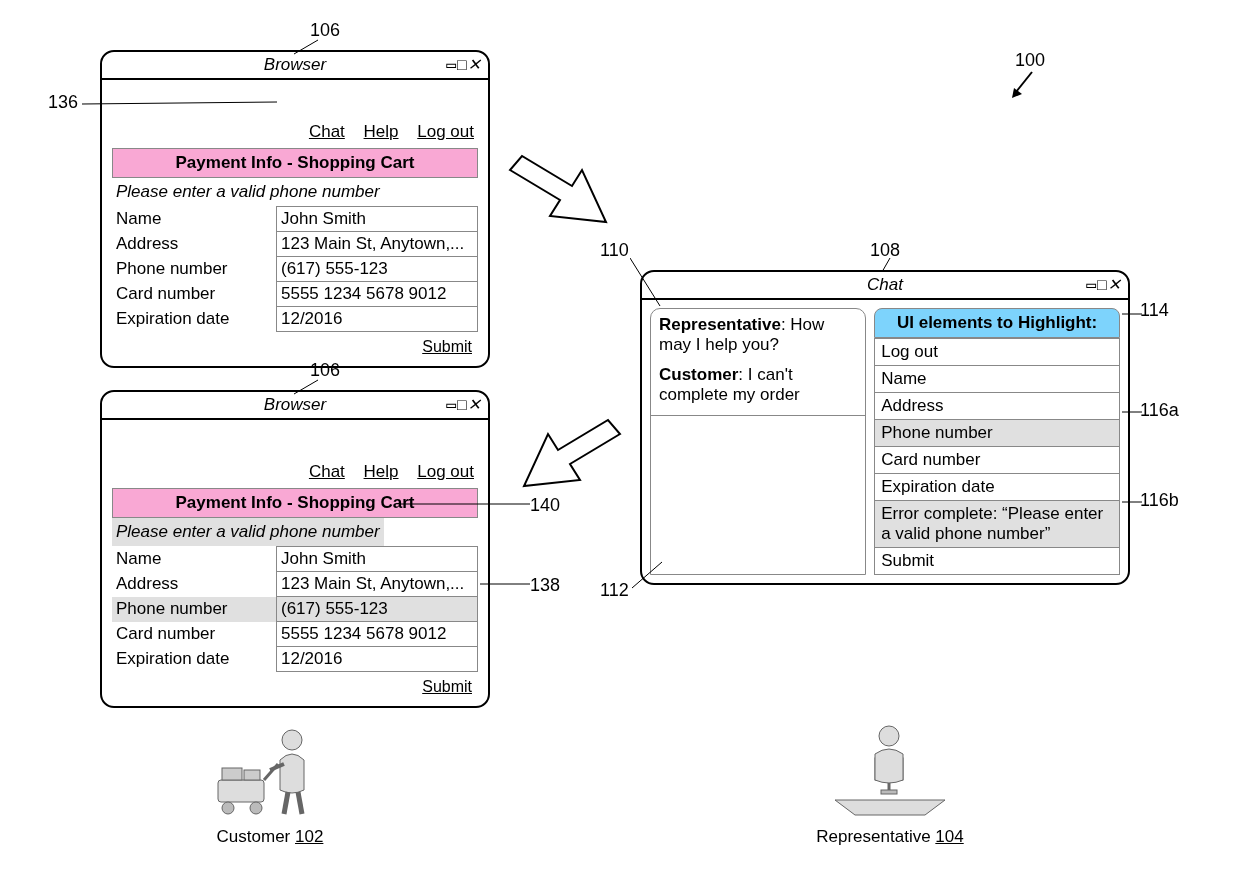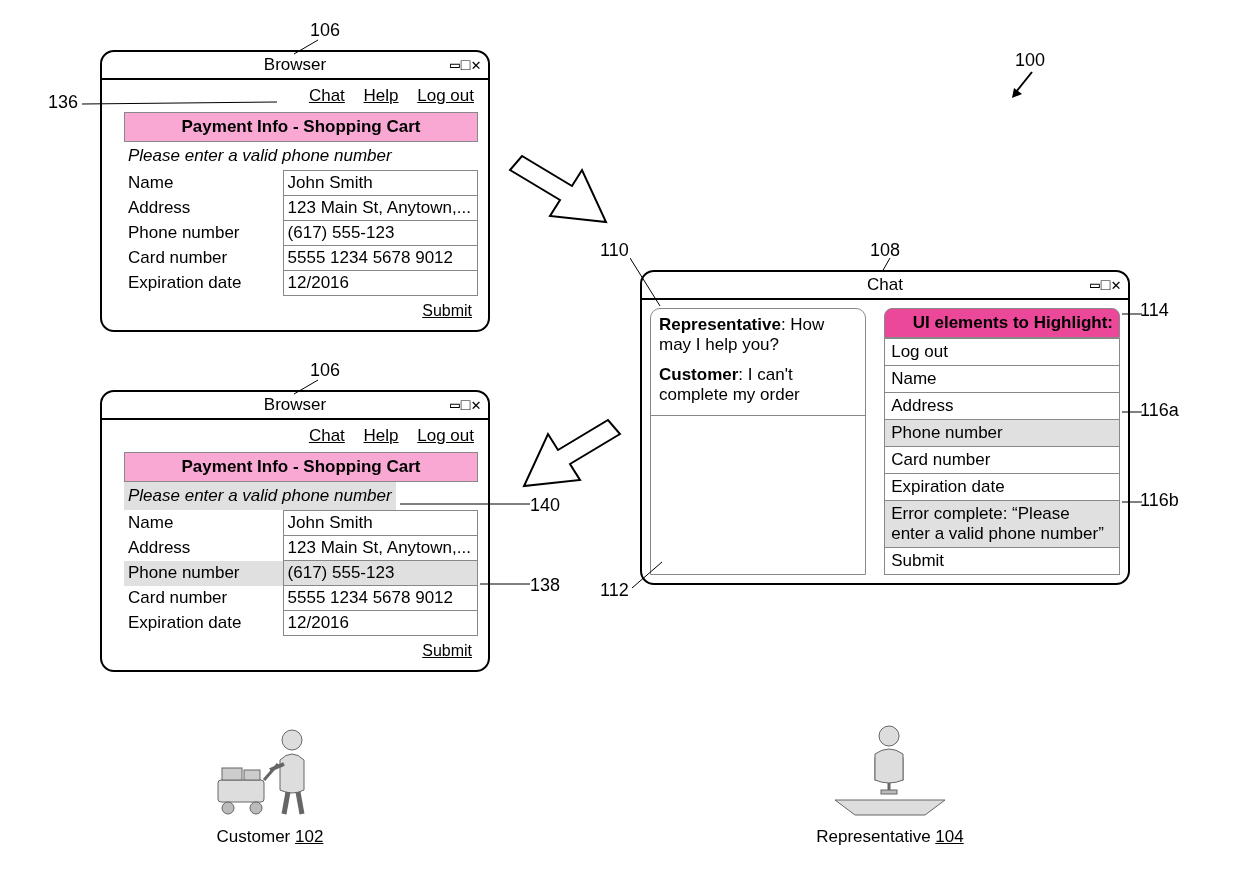--- a/index.html
+++ b/index.html
@@ -23,33 +23,34 @@
     overflow: hidden;
   }
   .titlebar {
     display: flex;
     align-items: center;
     justify-content: center;
     border-bottom: 2px solid #000;
     height: 28px;
     font-size: 17px;
     position: relative;
+    font-style: italic;
   }
   .win-controls {
     position: absolute;
     right: 6px; top: 3px;
     font-family: "Courier New", monospace;
     font-size: 16px;
     letter-spacing: 1px;
     user-select: none;
   }
   .win-controls span { cursor: pointer; }
 
   
-  .browser-body { padding: 4px 10px 8px 22px; }
+  .browser-body { padding: 4px 10px 8px 10px; margin-top: 36px; }
   .nav-links {
     text-align: right;
     font-size: 17px;
     padding: 2px 4px 6px 0;
   }
   .nav-links a {
     text-decoration: underline;
     color: #000;
     margin-left: 14px;
     cursor: pointer;
@@ -82,40 +83,40 @@
   .submit-row a {
     text-decoration: underline;
     color: #000;
     cursor: pointer;
   }
 
   
   .chat-body {
     display: flex;
     padding: 8px;
-    gap: 18px;
+    gap: 8px;
   }
   .chat-left {
     flex: 0 0 46%;
     border: 1px solid #888;
     border-radius: 10px 10px 0 0;
     padding: 6px 8px;
     font-size: 17px;
   }
   .chat-left p { margin: 0 0 10px 0; }
   .chat-left .speaker { font-weight: bold; }
   .chat-left hr { border: none; border-top: 1px solid #888; margin: 6px -8px; }
   .chat-right {
     flex: 1;
   }
   .hl-title {
-    background: #ec4899;
+    background: #7dd3fc;
     border: 1px solid #888;
     font-weight: bold;
-    text-align: right;
+    text-align: center;
     padding: 4px 6px;
     font-size: 17px;
     border-radius: 8px 8px 0 0;
   }
   .hl-list { border-collapse: collapse; width: 100%; }
   .hl-list td {
     border: 1px solid #888;
     padding: 3px 6px;
     font-size: 17px;
     cursor: pointer;

